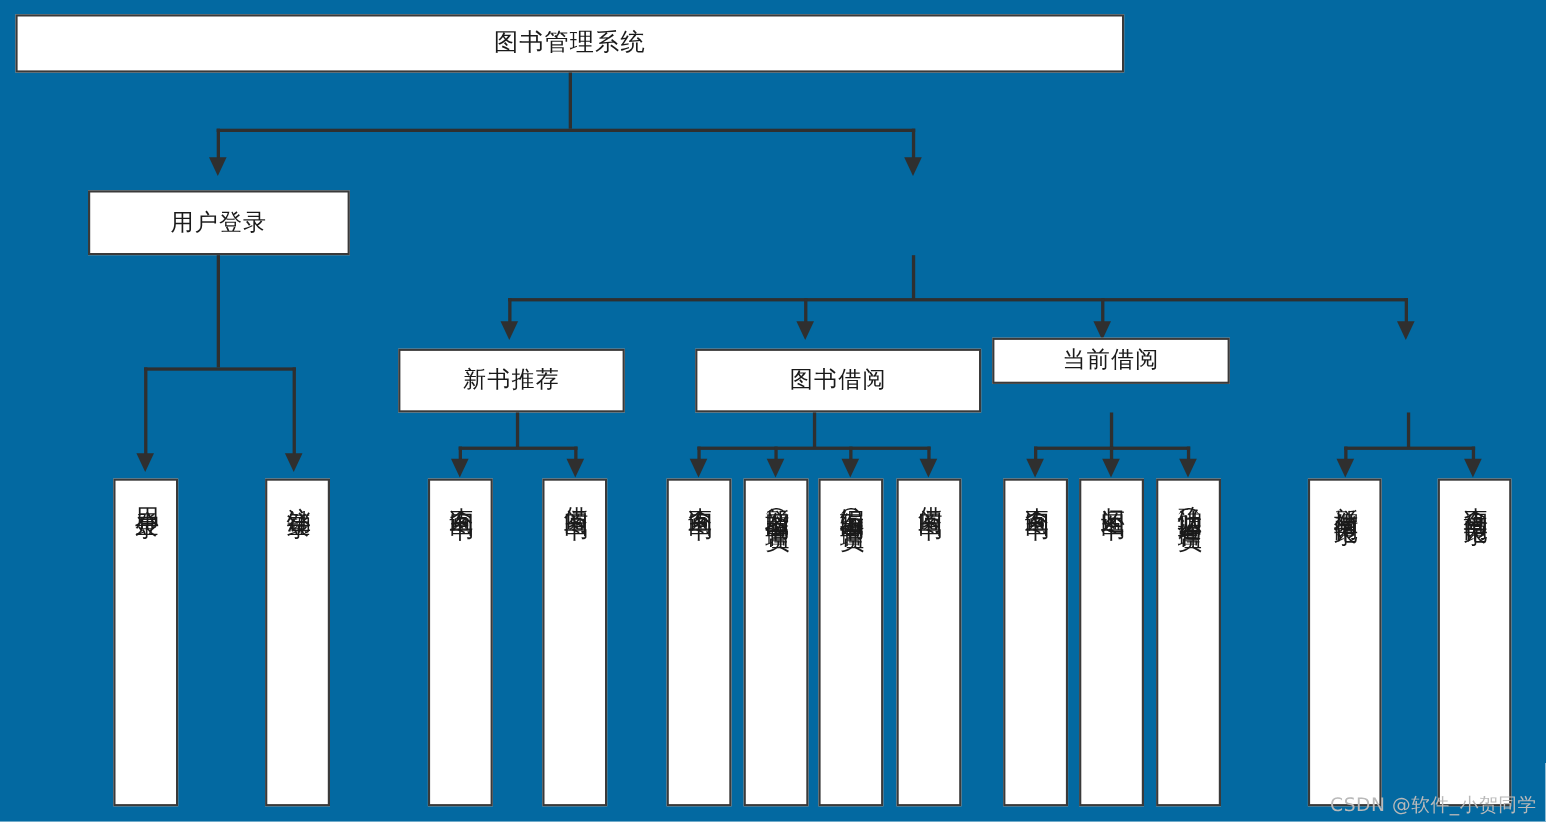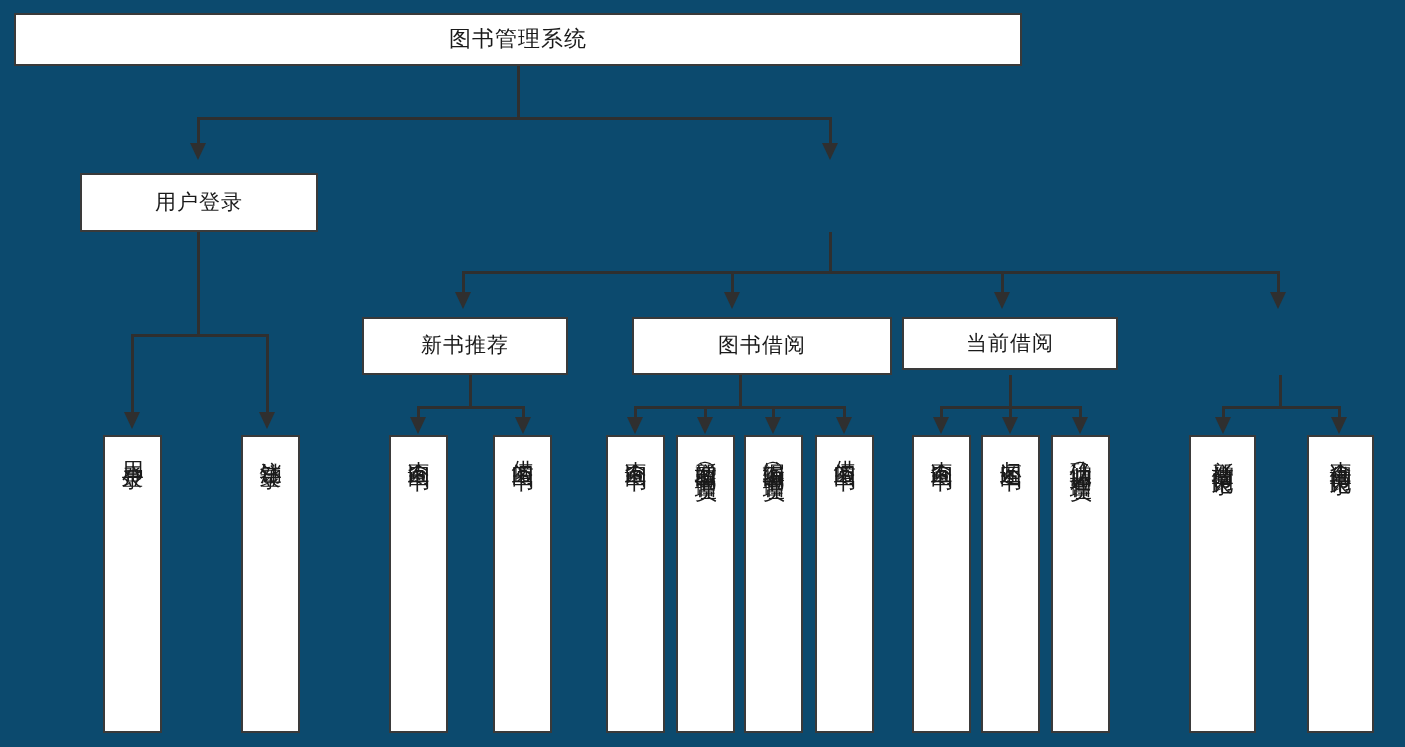--- a/index.html
+++ b/index.html
@@ -5,21 +5,21 @@
 <style>
   html,body{margin:0;padding:0;background:#ffffff;}
   body{
     font-family:"DejaVu Sans","Liberation Sans",sans-serif;
     color:#111111;
   }
   #canvas{
     position:relative;
     width:1405px;
     height:747px;
-    background:#0c4a6e;
+    background:#0369a1;
     overflow:hidden;
   }
   
   .node{
     position:absolute;
     box-sizing:border-box;
     border:2.5px solid #3a3a3a;
     background:#ffffff;
     display:flex;
     align-items:center;
@@ -118,21 +118,21 @@
   <div class="arrow" style="left:994px;top:292px;"></div>
   <div class="vline" style="left:1277px;top:271px;width:3px;height:23px;"></div>
   <div class="arrow" style="left:1270px;top:292px;"></div>
 
   <div class="node h" style="left:362px;top:317px;width:206px;height:58px;">
     <span>新书推荐</span>
   </div>
   <div class="node h" style="left:632px;top:317px;width:260px;height:58px;">
     <span>图书借阅</span>
   </div>
-  <div class="node h" style="left:902px;top:317px;width:216px;height:53px;">
+  <div class="node h" style="left:902px;top:307px;width:216px;height:42px;">
     <span>当前借阅</span>
   </div>
 
   <div class="vline" style="left:469px;top:375px;width:3px;height:33px;"></div>
   <div class="hline" style="left:417px;top:406px;width:108px;height:3px;"></div>
   <div class="vline" style="left:417px;top:406px;width:3px;height:13px;"></div>
   <div class="arrow" style="left:410px;top:417px;"></div>
   <div class="vline" style="left:522px;top:406px;width:3px;height:13px;"></div>
   <div class="arrow" style="left:515px;top:417px;"></div>
 
@@ -200,14 +200,15 @@
     <span class="vtext">确认归还（管理员）</span>
   </div>
 
   <div class="node v" style="left:1189px;top:435px;width:67px;height:298px;">
     <span class="vtext">新增借阅记录</span>
   </div>
   <div class="node v" style="left:1307px;top:435px;width:67px;height:298px;">
     <span class="vtext">查询借阅记录</span>
   </div>
 
+  <div id="watermark">CSDN @软件_小贺同学</div>
 
 </div>
 
 </body></html>

